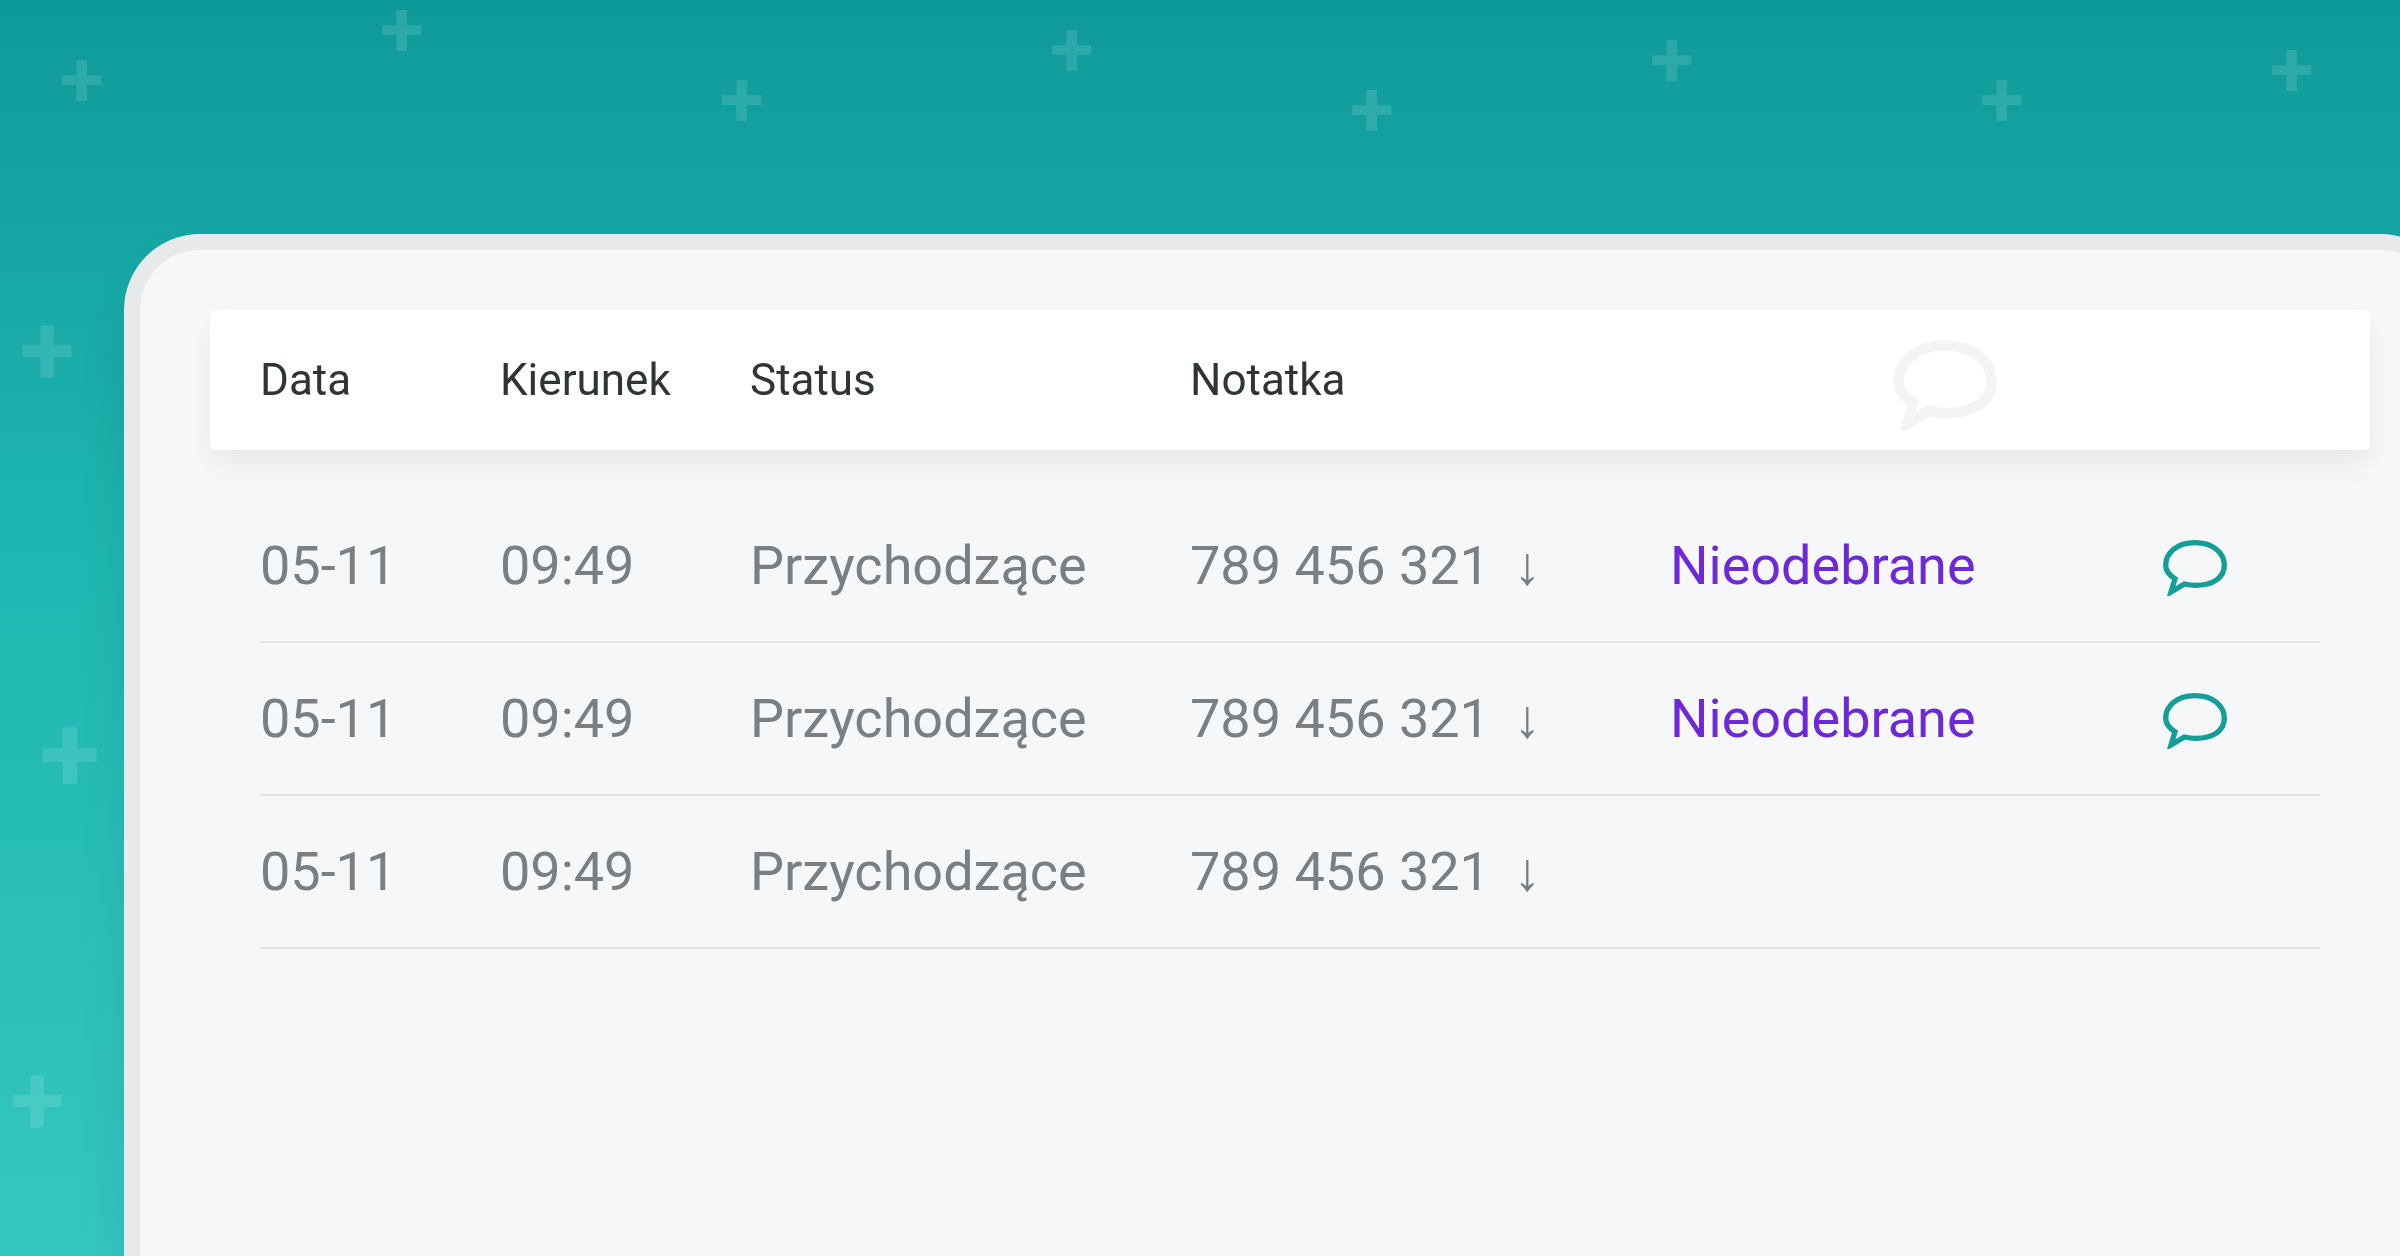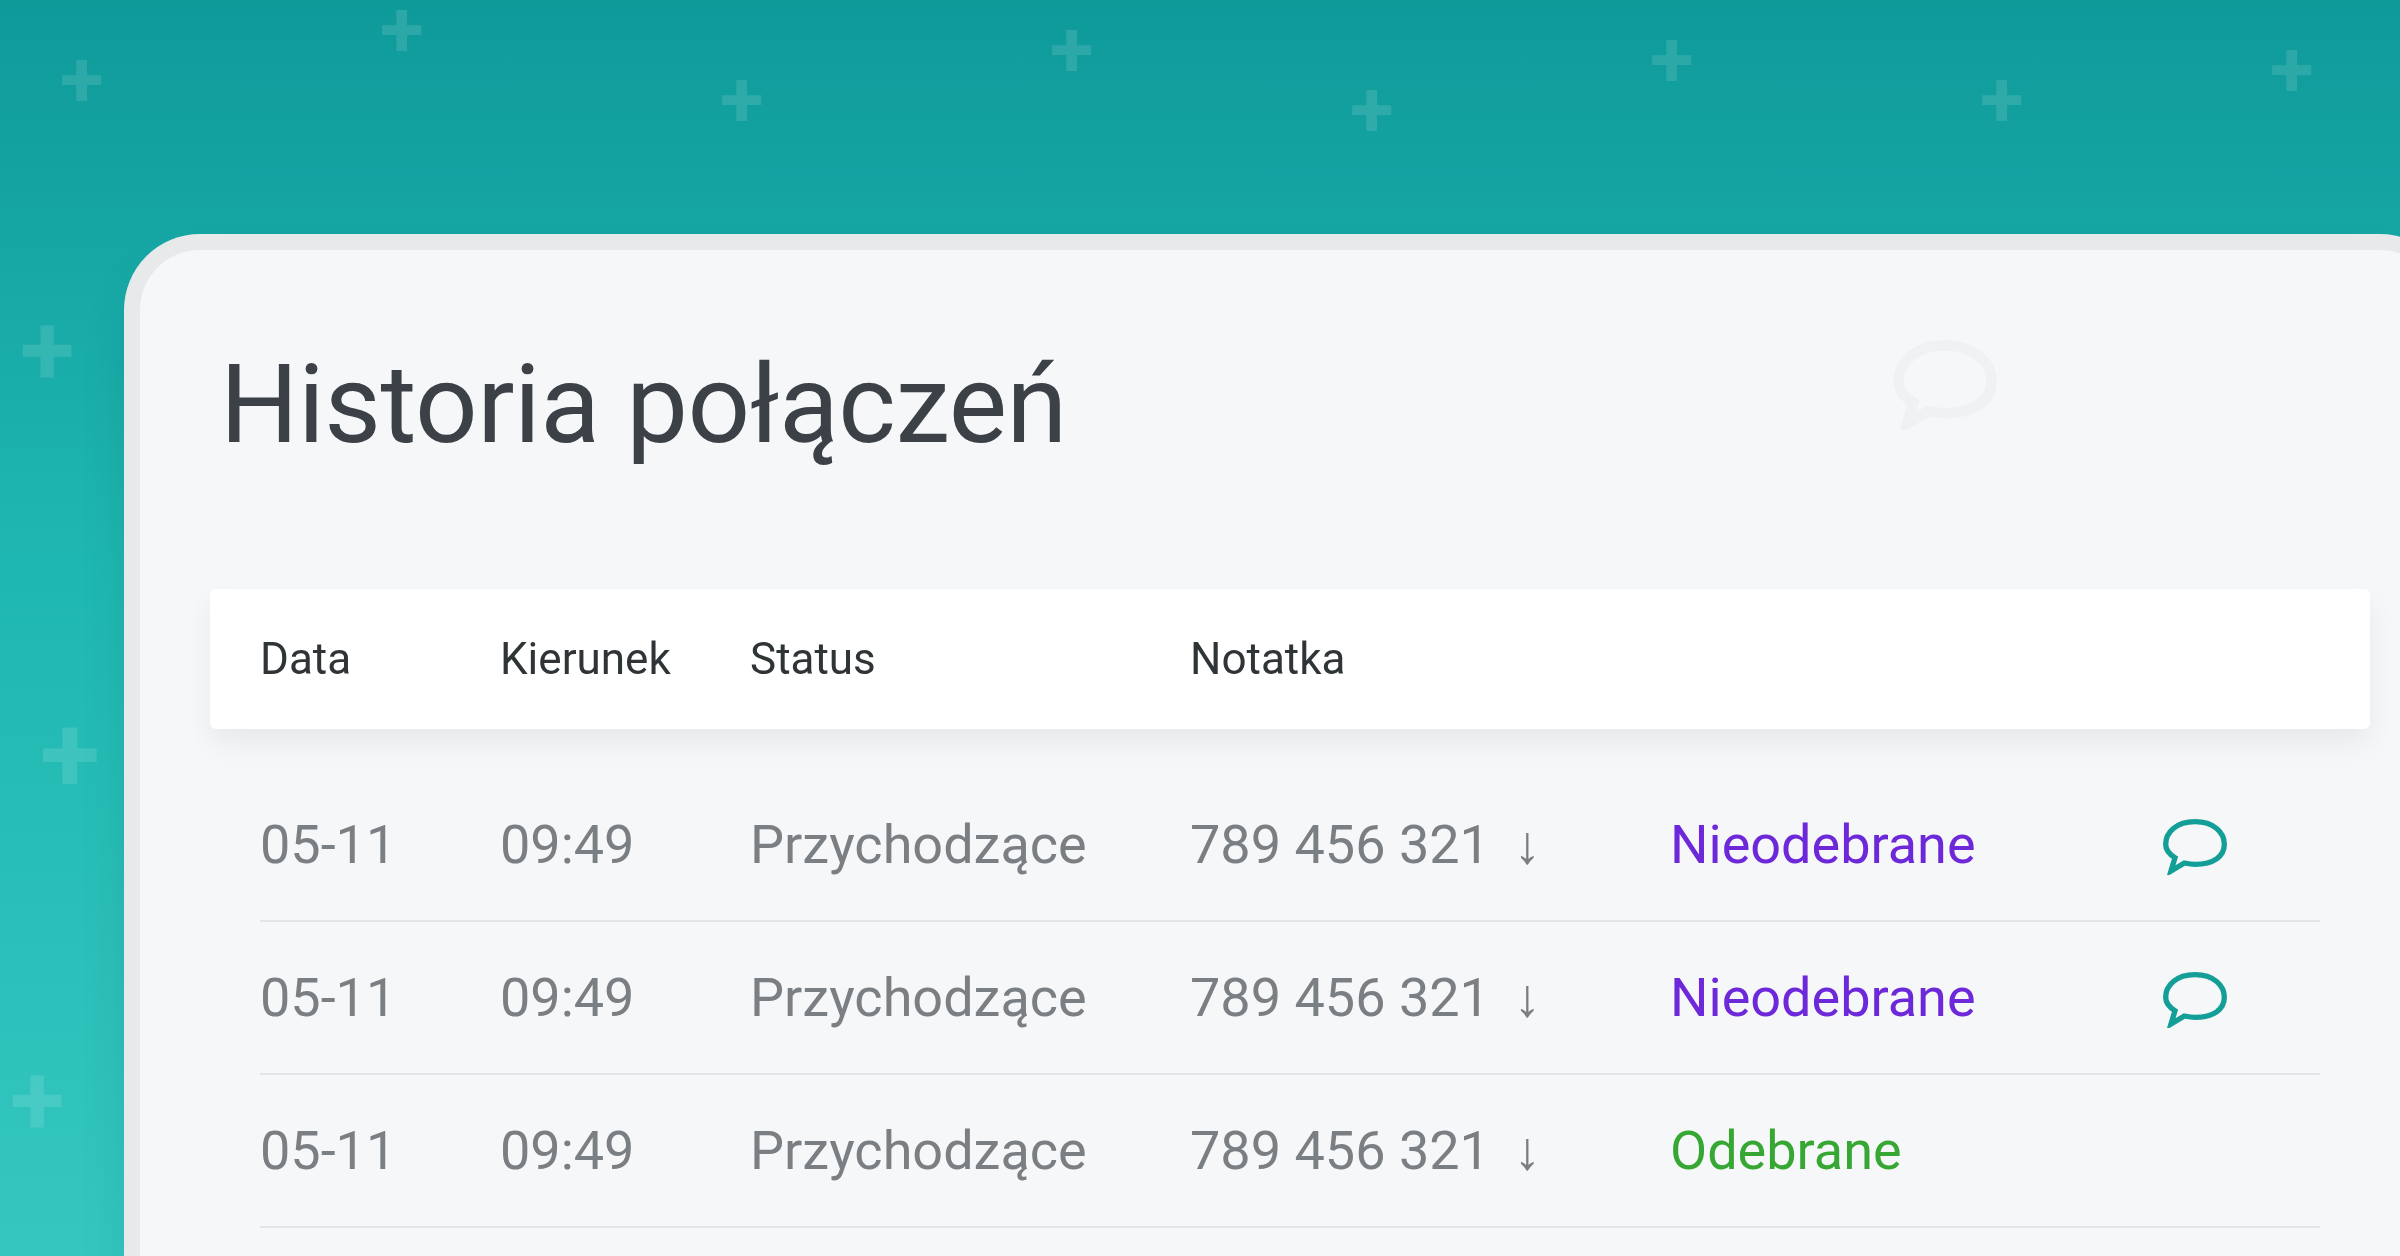--- a/index.html
+++ b/index.html
@@ -97,21 +97,20 @@
   <span class="plus" style="left:10px; top:1050px; font-size:100px;">+</span>
   <span class="plus" style="left:2270px; top:30px;">+</span>
 </div>
 
 <div class="card">
 
   <svg class="ghost-note" viewBox="0 0 100 90">
     <path d="M50 10 C78 10 94 26 94 44 C94 62 78 74 50 74 C44 74 39 73 34 72 L14 84 L20 64 C10 58 6 51 6 44 C6 26 22 10 50 10 Z"></path>
   </svg>
 
-  <h1 class="page-title">Historia połączeń</h1>
 
   <div class="header-row">
     <div class="th">Data</div>
     <div class="th">Kierunek</div>
     <div class="th">Status</div>
     <div class="th">Notatka</div>
   </div>
 
   <div class="tbody">
 
@@ -148,18 +147,17 @@
     </div>
 
     <div class="row">
       <div class="cell">05-11</div>
       <div class="cell">09:49</div>
       <div class="cell">Przychodzące</div>
       <div class="cell num-cell">
         <span>789 456 321</span>
         <span class="arrow-down">↓</span>
       </div>
-      <div class="cell status-answered">Odebrane</div>
       <div class="cell note-cell"></div>
     </div>
 
   </div>
 </div>
 
 </body></html>

